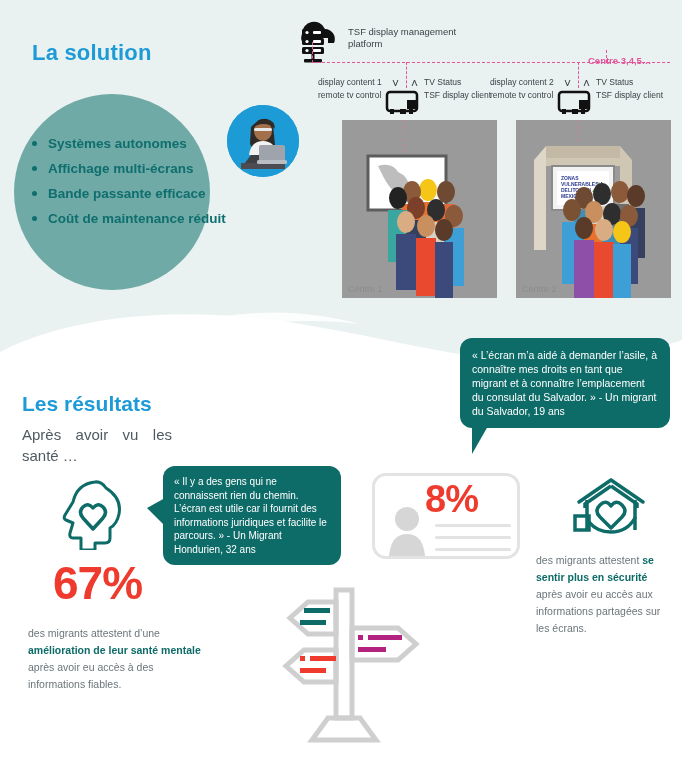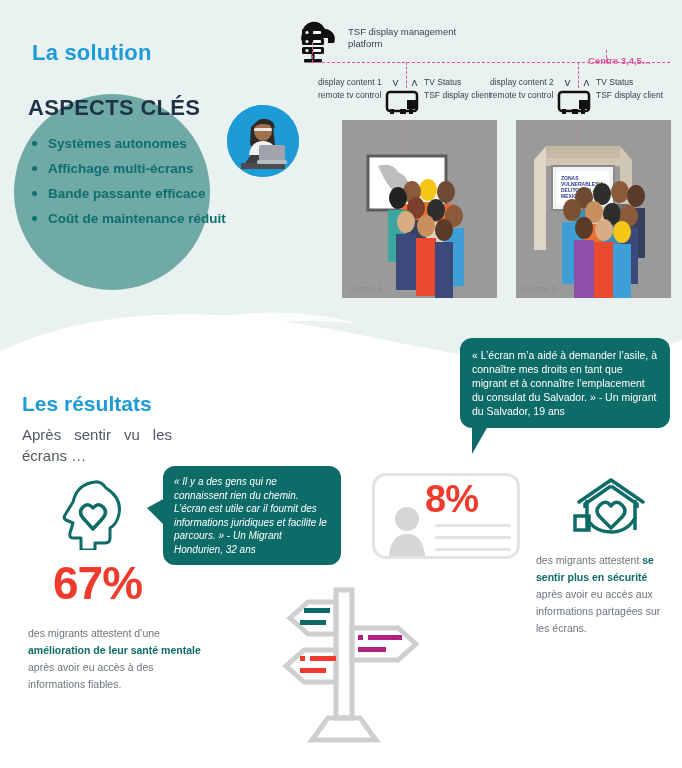--- a/index.html
+++ b/index.html
@@ -153,21 +153,21 @@
     border-bottom: 28px solid transparent;
   }
   .bubble.b2 { left: 163px; top: 466px; width: 178px; }
   .bubble.b2 .tail {
     position: absolute; left: -16px; top: 32px;
     width: 0; height: 0;
     border-right: 18px solid #0d6b68;
     border-top: 10px solid transparent;
     border-bottom: 18px solid transparent;
   }
-  .bubble.b2 .btxt { font-size: 10px; line-height: 13.5px; padding: 9px 11px; font-style: italic; }
+  .bubble.b2 .btxt { font-size: 10px; line-height: 13.5px; padding: 9px 11px; }
 
   
   .pct {
     position: absolute;
     font-size: 46px; font-weight: bold; color: #ef3b2d;
     letter-spacing: -1px;
   }
   .pct-67 { left: 53px; top: 556px; }
 
   .stat-text {
@@ -212,21 +212,20 @@
 <div id="page">
 
   <div class="top-bg"></div>
   <svg class="wave-white" viewBox="0 0 682 130" preserveAspectRatio="none">
     <path d="M0,62 C70,26 180,14 300,34 C410,52 470,74 560,70 C620,67 660,58 682,50 L682,130 L0,130 Z" fill="#ffffff"></path>
     <path d="M140,46 C230,16 300,18 360,34 C300,26 220,34 150,56 Z" fill="#ffffff" opacity="0.85"></path>
   </svg>
 
   <div class="h-solution">La solution</div>
   <div class="teal-circle"></div>
-  <div class="h-aspects">ASPECTS CLÉS</div>
 
   <ul class="bullets">
     <li>Systèmes autonomes</li>
     <li>Affichage multi-écrans</li>
     <li>Bande passante efficace</li>
     <li>Coût de maintenance réduit</li>
   </ul>
 
   <div class="admin-wrap">
     <div class="admin-circle">
@@ -393,21 +392,21 @@
       <text x="6" y="172" font-family="Liberation Sans" font-size="9" fill="#8c8c8c">Centre 2</text>
     </svg>
   </div>
 
   <div class="bubble b1">
     <span class="btxt">« L’écran m’a aidé à demander l’asile, à connaître mes droits en tant que migrant et à connaître l’emplacement du consulat du Salvador. » - Un migrant du Salvador, 19 ans</span>
     <span class="tail"></span>
   </div>
 
   <div class="h-results">Les résultats</div>
-  <div class="sub-results">Après sentir vu les écrans …</div>
+  <div class="sub-results">Après avoir vu les santé …</div>
 
   <div class="bubble b2">
     <span class="btxt">« Il y a des gens qui ne connaissent rien du chemin. L’écran est utile car il fournit des informations juridiques et facilite le parcours. » - Un Migrant Hondurien, 32 ans</span>
     <span class="tail"></span>
   </div>
 
   <div class="icon-head">
     <svg width="68" height="72" viewBox="0 0 68 72">
       <path d="M46 10 q16 10 13 26 q-2 10 -9 14 v10 q0 5 -5 5 h-10 v7 h-14 v-12 h-8 q-4 0 -3 -5 l3 -10 l-7 -3 q-3 -1 -1 -5 l8 -13 q4 -18 22 -20 q6 -1 11 6 Z" fill="none" stroke="#0d6b68" stroke-width="3" stroke-linejoin="round"></path>
       <path d="M33 30 q-5 -6 -10 -1 q-5 5 0 11 l10 11 l10 -11 q5 -6 0 -11 q-5 -5 -10 1 Z" fill="none" stroke="#0d6b68" stroke-width="3.5" stroke-linejoin="round"></path>

